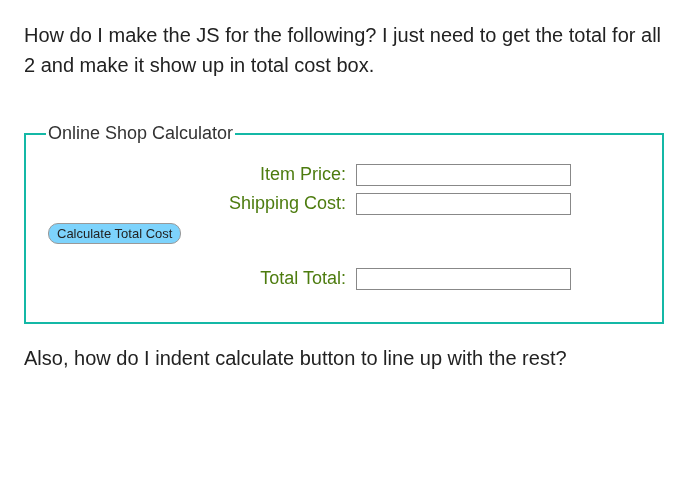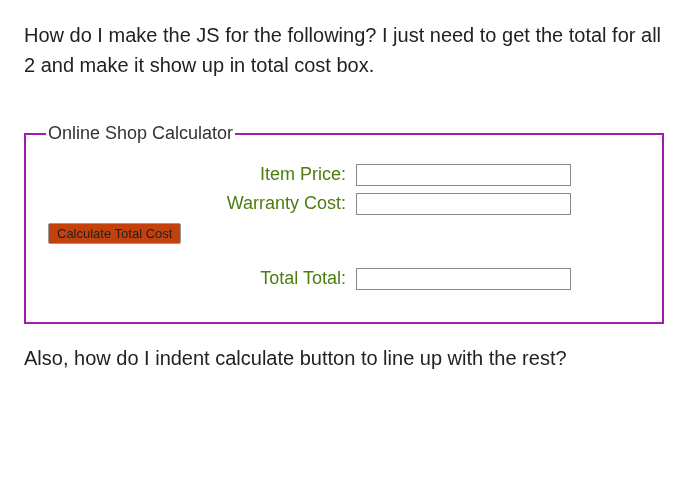--- a/index.html
+++ b/index.html
@@ -14,21 +14,21 @@
       width: 688px;
       line-height: 1.5;
     }
     .question-text {
       margin-bottom: 40px;
     }
     .question-text-bottom {
       margin-top: 19px;
     }
     fieldset {
-      border: 2px solid #a21caf;
+      border: 2px solid #14b8a6;
       padding: 12px 20px 28px 20px;
       margin: 0;
       font-size: 16px;
     }
     legend {
       font-size: 18px;
       color: #333;
       padding: 0 2px;
     }
     .form-row {
@@ -53,42 +53,42 @@
     }
     .button-row {
       margin-top: 4px;
       margin-bottom: 20px;
       margin-left: 2px;
     }
     .calc-button {
       font-family: Arial, Helvetica, sans-serif;
       font-size: 13px;
       padding: 2px 8px;
-      background: #c2410c;
+      background: #7dd3fc;
       border: 1px solid #999;
-      border-radius: 2px;
+      border-radius: 10px;
       cursor: pointer;
       color: #222;
     }
   </style>
 </head>
 <body>
 
 <div class="question-text">How do I make the JS for the following? I just need to get the total for all 2 and make it show up in total cost box.</div>
 
 <fieldset>
   <legend>Online Shop Calculator</legend>
 
   <div class="form-row">
     <label>Item Price:</label>
     <input type="text" style="">
   </div>
 
   <div class="form-row">
-    <label>Warranty Cost:</label>
+    <label>Shipping Cost:</label>
     <input type="text" style="">
   </div>
 
 
   <div class="button-row">
     <button class="calc-button">Calculate Total Cost</button>
   </div>
 
   <div class="form-row">
     <label>Total Total:</label>

